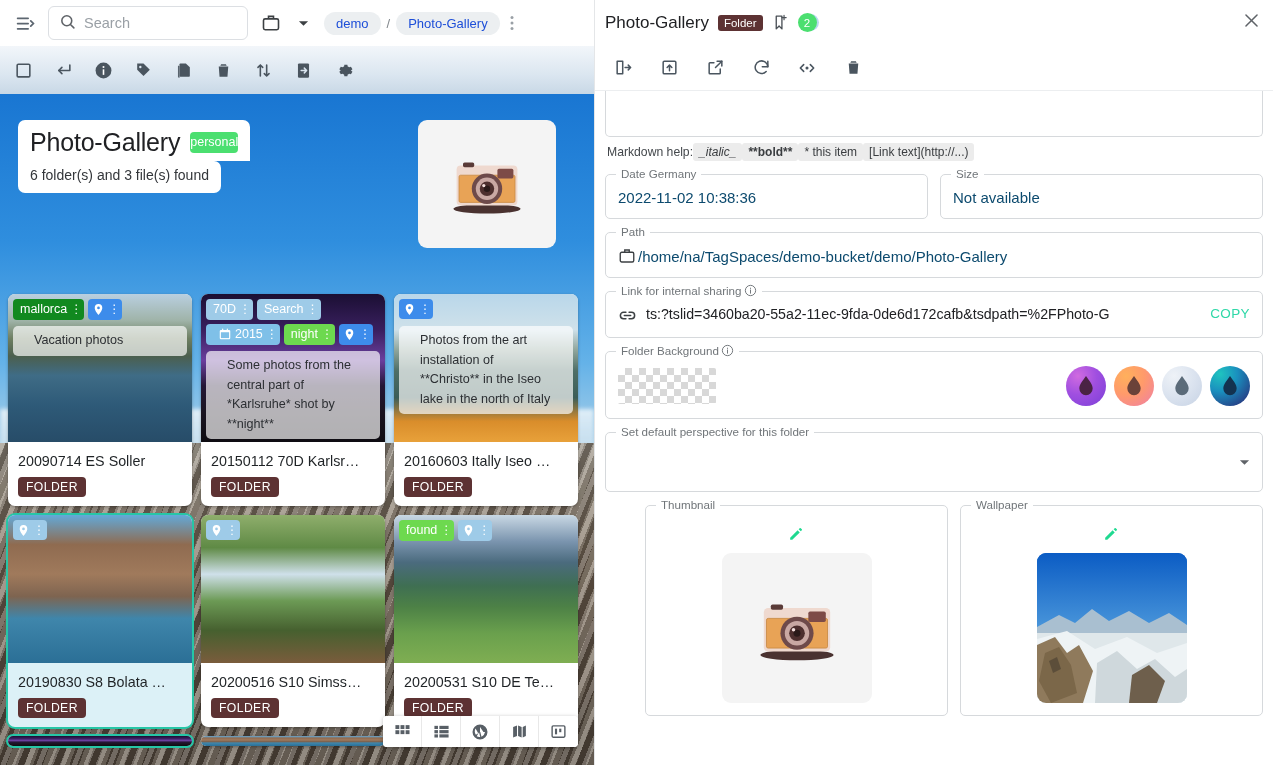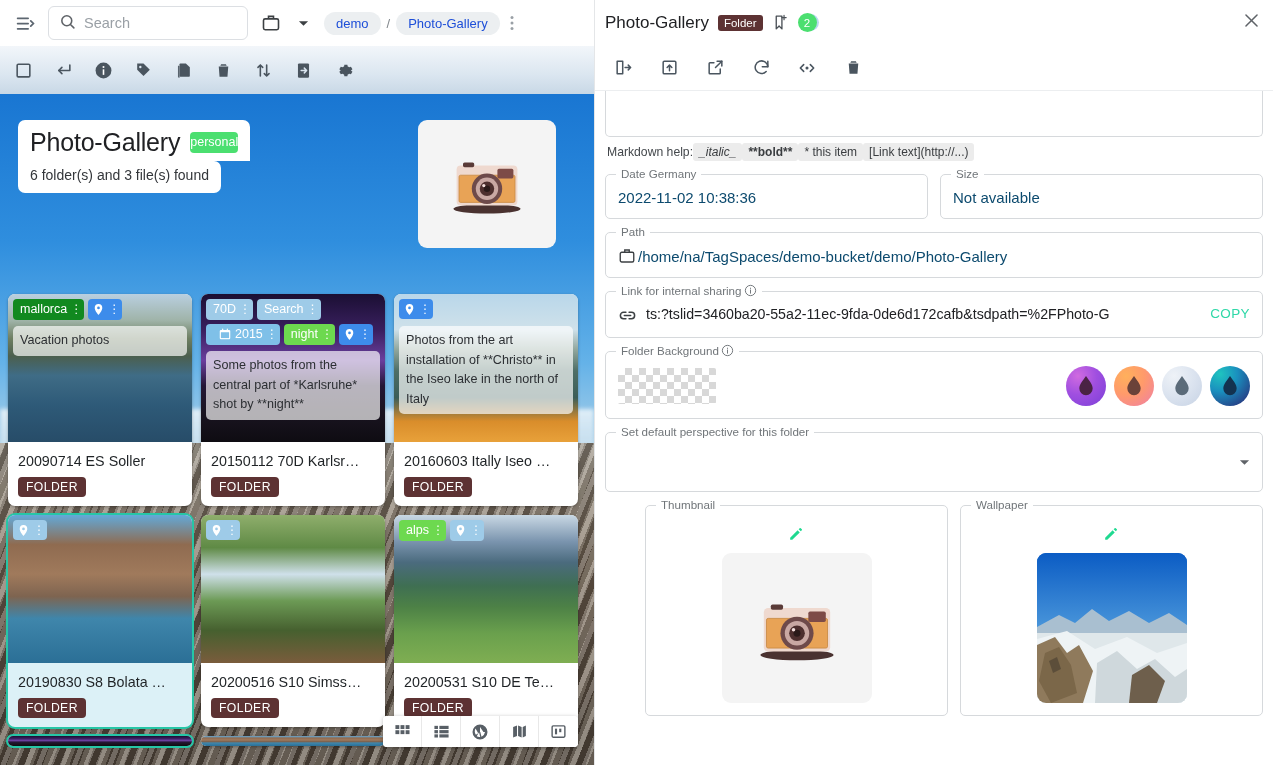--- a/index.html
+++ b/index.html
@@ -120,21 +120,21 @@
   .tg {
     display: inline-flex; align-items: center; gap: 3px;
     border-radius: 4px; padding: 2px 3px 2px 7px;
     font-size: 12.5px; color: #fff; line-height: 1.35; white-space: nowrap;
   }
   .tg .dots { letter-spacing: -1px; font-size: 12px; opacity: 0.95; }
   .tg.geo { padding: 2px 3px 2px 4px; }
   .desc-overlay {
     position: absolute; left: 5px; right: 5px; top: 32px; z-index: 2;
     background: rgba(255,255,255,0.68); border-radius: 5px;
-    padding: 5px 7px; font-size: 12.6px; line-height: 1.55; color: #2c2f33;
+    padding: 5px 21px; font-size: 12.6px; line-height: 1.55; color: #2c2f33;
   }
   .desc-overlay.high { top: 57px; }
   .card-title {
     padding: 11px 10px 6px 10px; font-size: 14.3px; color: #1f2326;
     white-space: nowrap; overflow: hidden; text-overflow: ellipsis;
   }
   .folder-badge {
     display: inline-block; margin: 2px 0 9px 10px;
     background: #5d3233; color: #fff; font-size: 12.2px;
     padding: 3px 8px; border-radius: 4px; letter-spacing: 0.4px;
@@ -485,21 +485,21 @@
             </div>
           </div>
           <div class="card-title">20200516 S10 Simss…</div>
           <div class="folder-badge">FOLDER</div>
         </div>
 
         <div class="card">
           <div class="card-img ph-tegern">
             <div class="tag-strip">
               <span class="tg" style="background:#6dd94f">
-                <span>alps</span>
+                <span>found</span>
                 <span class="dots">⋮</span>
               </span>
               <span class="tg geo" style="background:#9ecbe8">
                 <svg width="13" height="15" viewBox="0 0 24 24" fill="#fff">
                     <path d="M12 2a7 7 0 0 0-7 7c0 5 7 13 7 13s7-8 7-13a7 7 0 0 0-7-7zm0 9.5A2.5 2.5 0 1 1 12 6.5a2.5 2.5 0 0 1 0 5z"></path>
                   </svg>
                 <span class="dots">⋮</span>
               </span>
             </div>
           </div>

